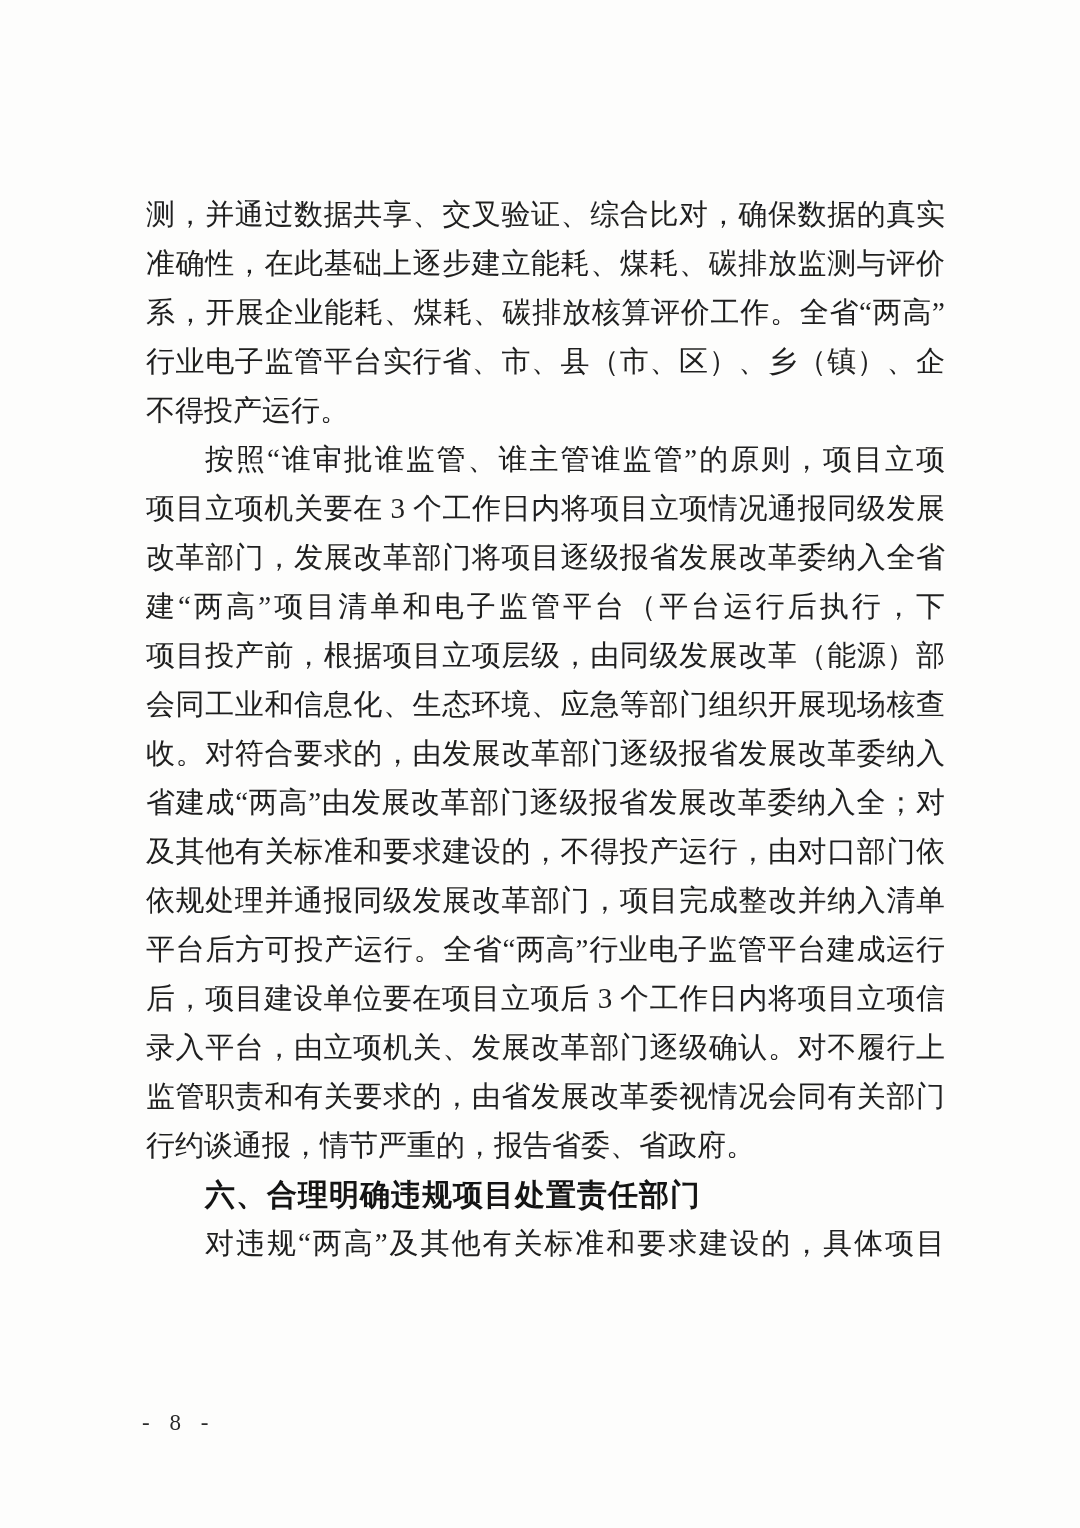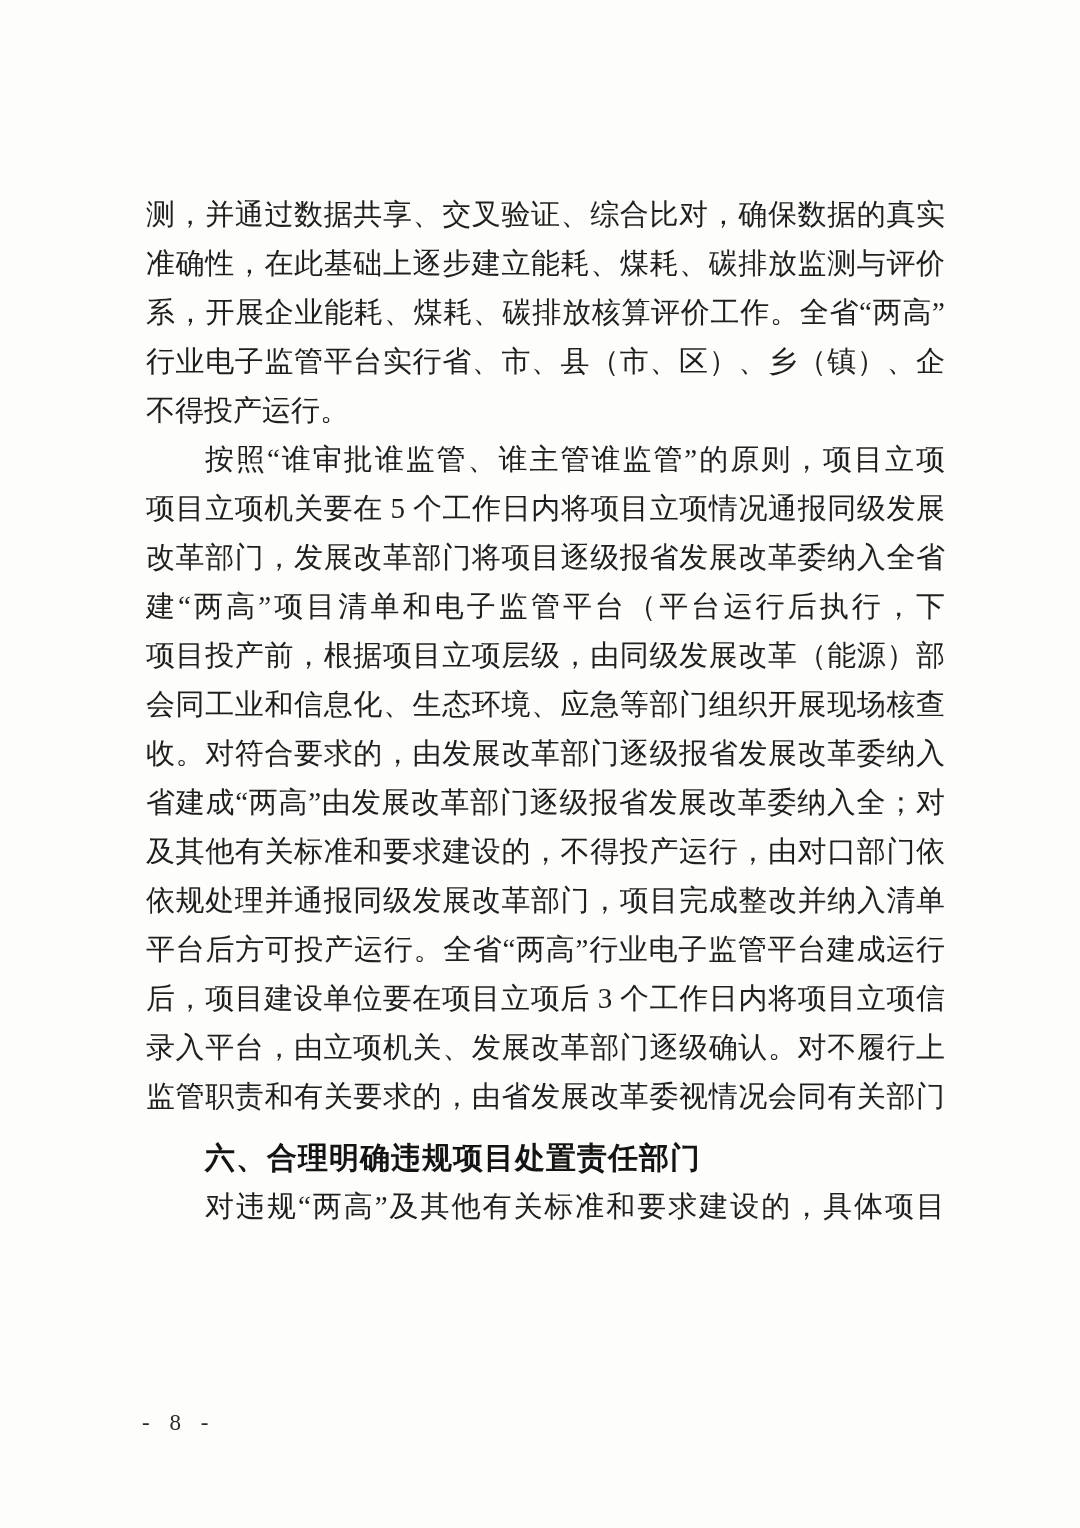--- a/index.html
+++ b/index.html
@@ -36,21 +36,20 @@
   }
   .line.indent {
     padding-left: 59px;
   }
   .line.heading {
     font-family: "Liberation Sans", sans-serif;
     font-weight: 700;
     font-size: 30px;
     color: #141414;
     letter-spacing: 1px;
-    margin-top: 12px;
   }
   .page-number {
     position: absolute;
     left: 142px;
     top: 1405px;
     font-size: 23px;
     line-height: 36px;
     letter-spacing: 7px;
     color: #2a2a2a;
     font-family: "Liberation Serif", serif;
@@ -60,30 +59,31 @@
 <body>
 
 <div class="page">
   <div class="text-block">
       <div class="line fill">测，并通过数据共享、交叉验证、综合比对，确保数据的真实性、</div>
       <div class="line fill">准确性，在此基础上逐步建立能耗、煤耗、碳排放监测与评价体</div>
       <div class="line fill">系，开展企业能耗、煤耗、碳排放核算评价工作。全省“两高”</div>
       <div class="line fill">行业电子监管平台实行省、市、县（市、区）、乡（镇）、企业分</div>
       <div class="line">不得投产运行。</div>
       <div class="line indent fill">按照“谁审批谁监管、谁主管谁监管”的原则，项目立项后，</div>
-      <div class="line fill">项目立项机关要在 5 个工作日内将项目立项情况通报同级发展</div>
+      <div class="line fill">项目立项机关要在 3 个工作日内将项目立项情况通报同级发展</div>
       <div class="line fill">改革部门，发展改革部门将项目逐级报省发展改革委纳入全省在</div>
       <div class="line fill">建“两高”项目清单和电子监管平台（平台运行后执行，下同）。</div>
       <div class="line fill">项目投产前，根据项目立项层级，由同级发展改革（能源）部门</div>
       <div class="line fill">会同工业和信息化、生态环境、应急等部门组织开展现场核查验</div>
       <div class="line fill">收。对符合要求的，由发展改革部门逐级报省发展改革委纳入全</div>
       <div class="line fill">省建成“两高”由发展改革部门逐级报省发展改革委纳入全；对批</div>
       <div class="line fill">及其他有关标准和要求建设的，不得投产运行，由对口部门依法</div>
       <div class="line fill">依规处理并通报同级发展改革部门，项目完成整改并纳入清单和</div>
       <div class="line fill">平台后方可投产运行。全省“两高”行业电子监管平台建成运行</div>
       <div class="line fill">后，项目建设单位要在项目立项后 3 个工作日内将项目立项信息</div>
       <div class="line fill">录入平台，由立项机关、发展改革部门逐级确认。对不履行上述</div>
       <div class="line fill">监管职责和有关要求的，由省发展改革委视情况会同有关部门进</div>
+      <div class="line">行约谈通报，情节严重的，报告省委、省政府。</div>
       <div class="line heading indent">六、合理明确违规项目处置责任部门</div>
       <div class="line indent fill">对违规“两高”及其他有关标准和要求建设的，具体项目</div>
     </div>
   <div class="page-number">- 8 -</div>
 </div>
 
 </body></html>

